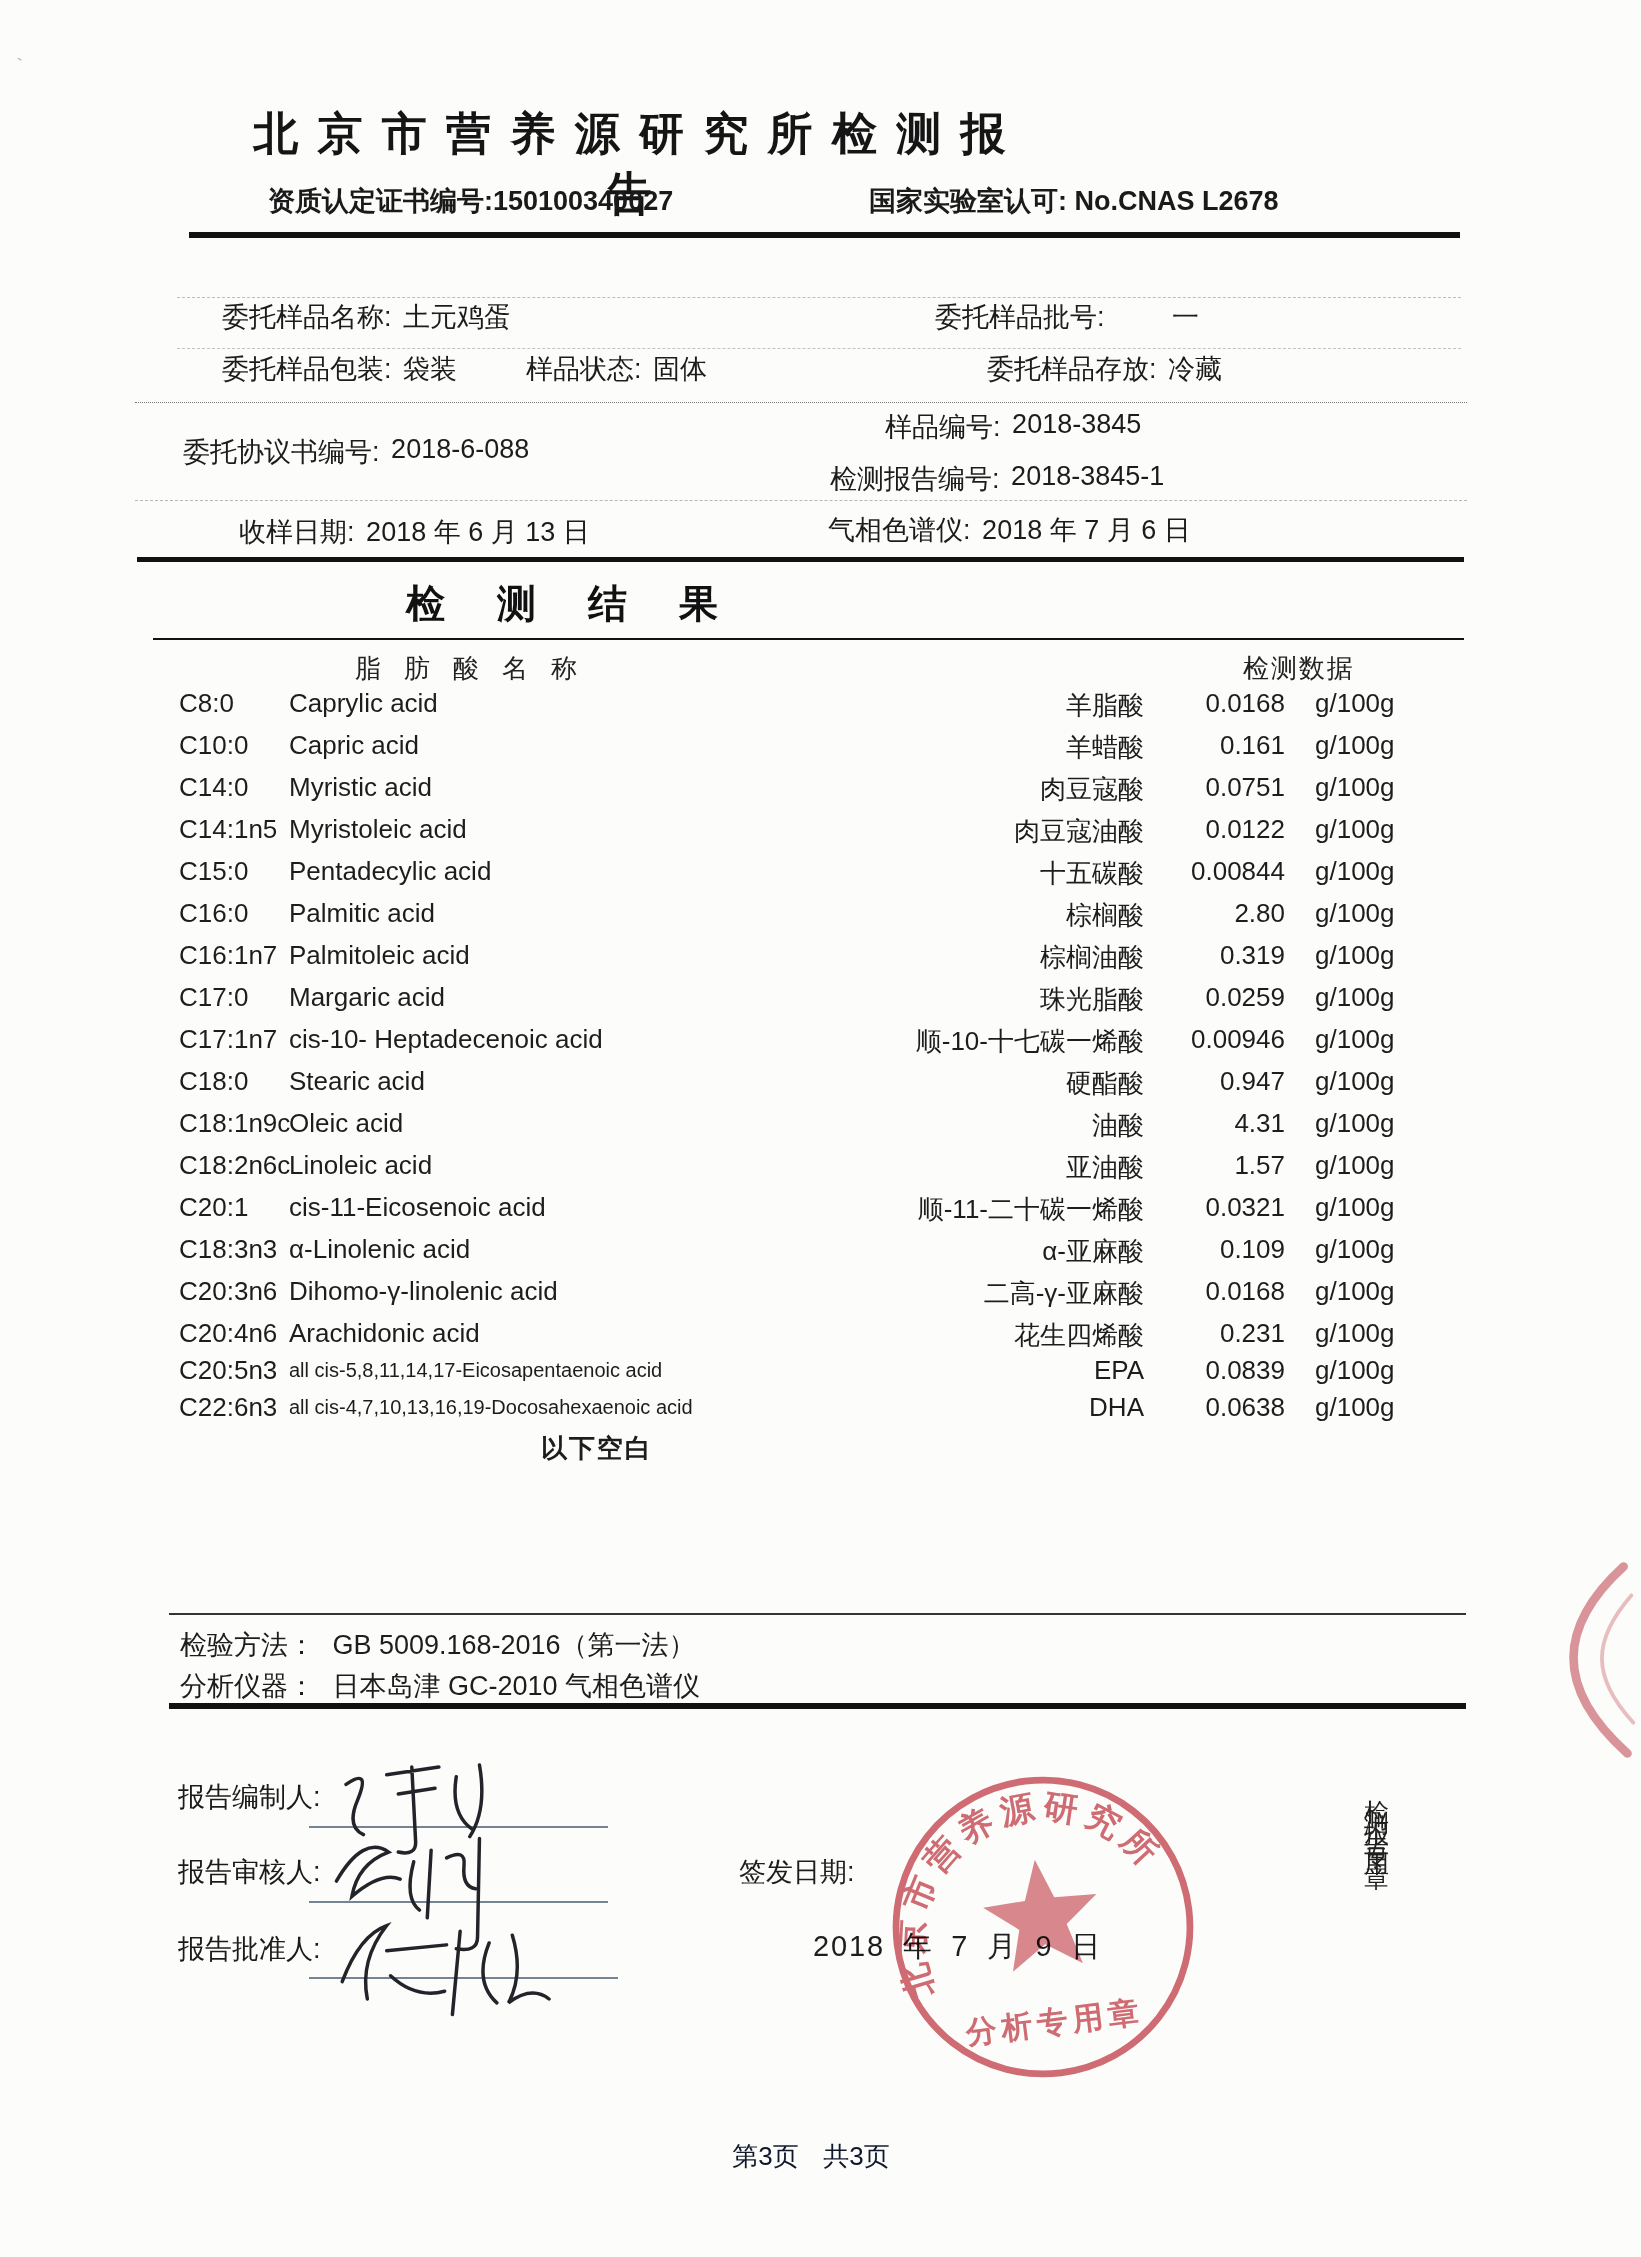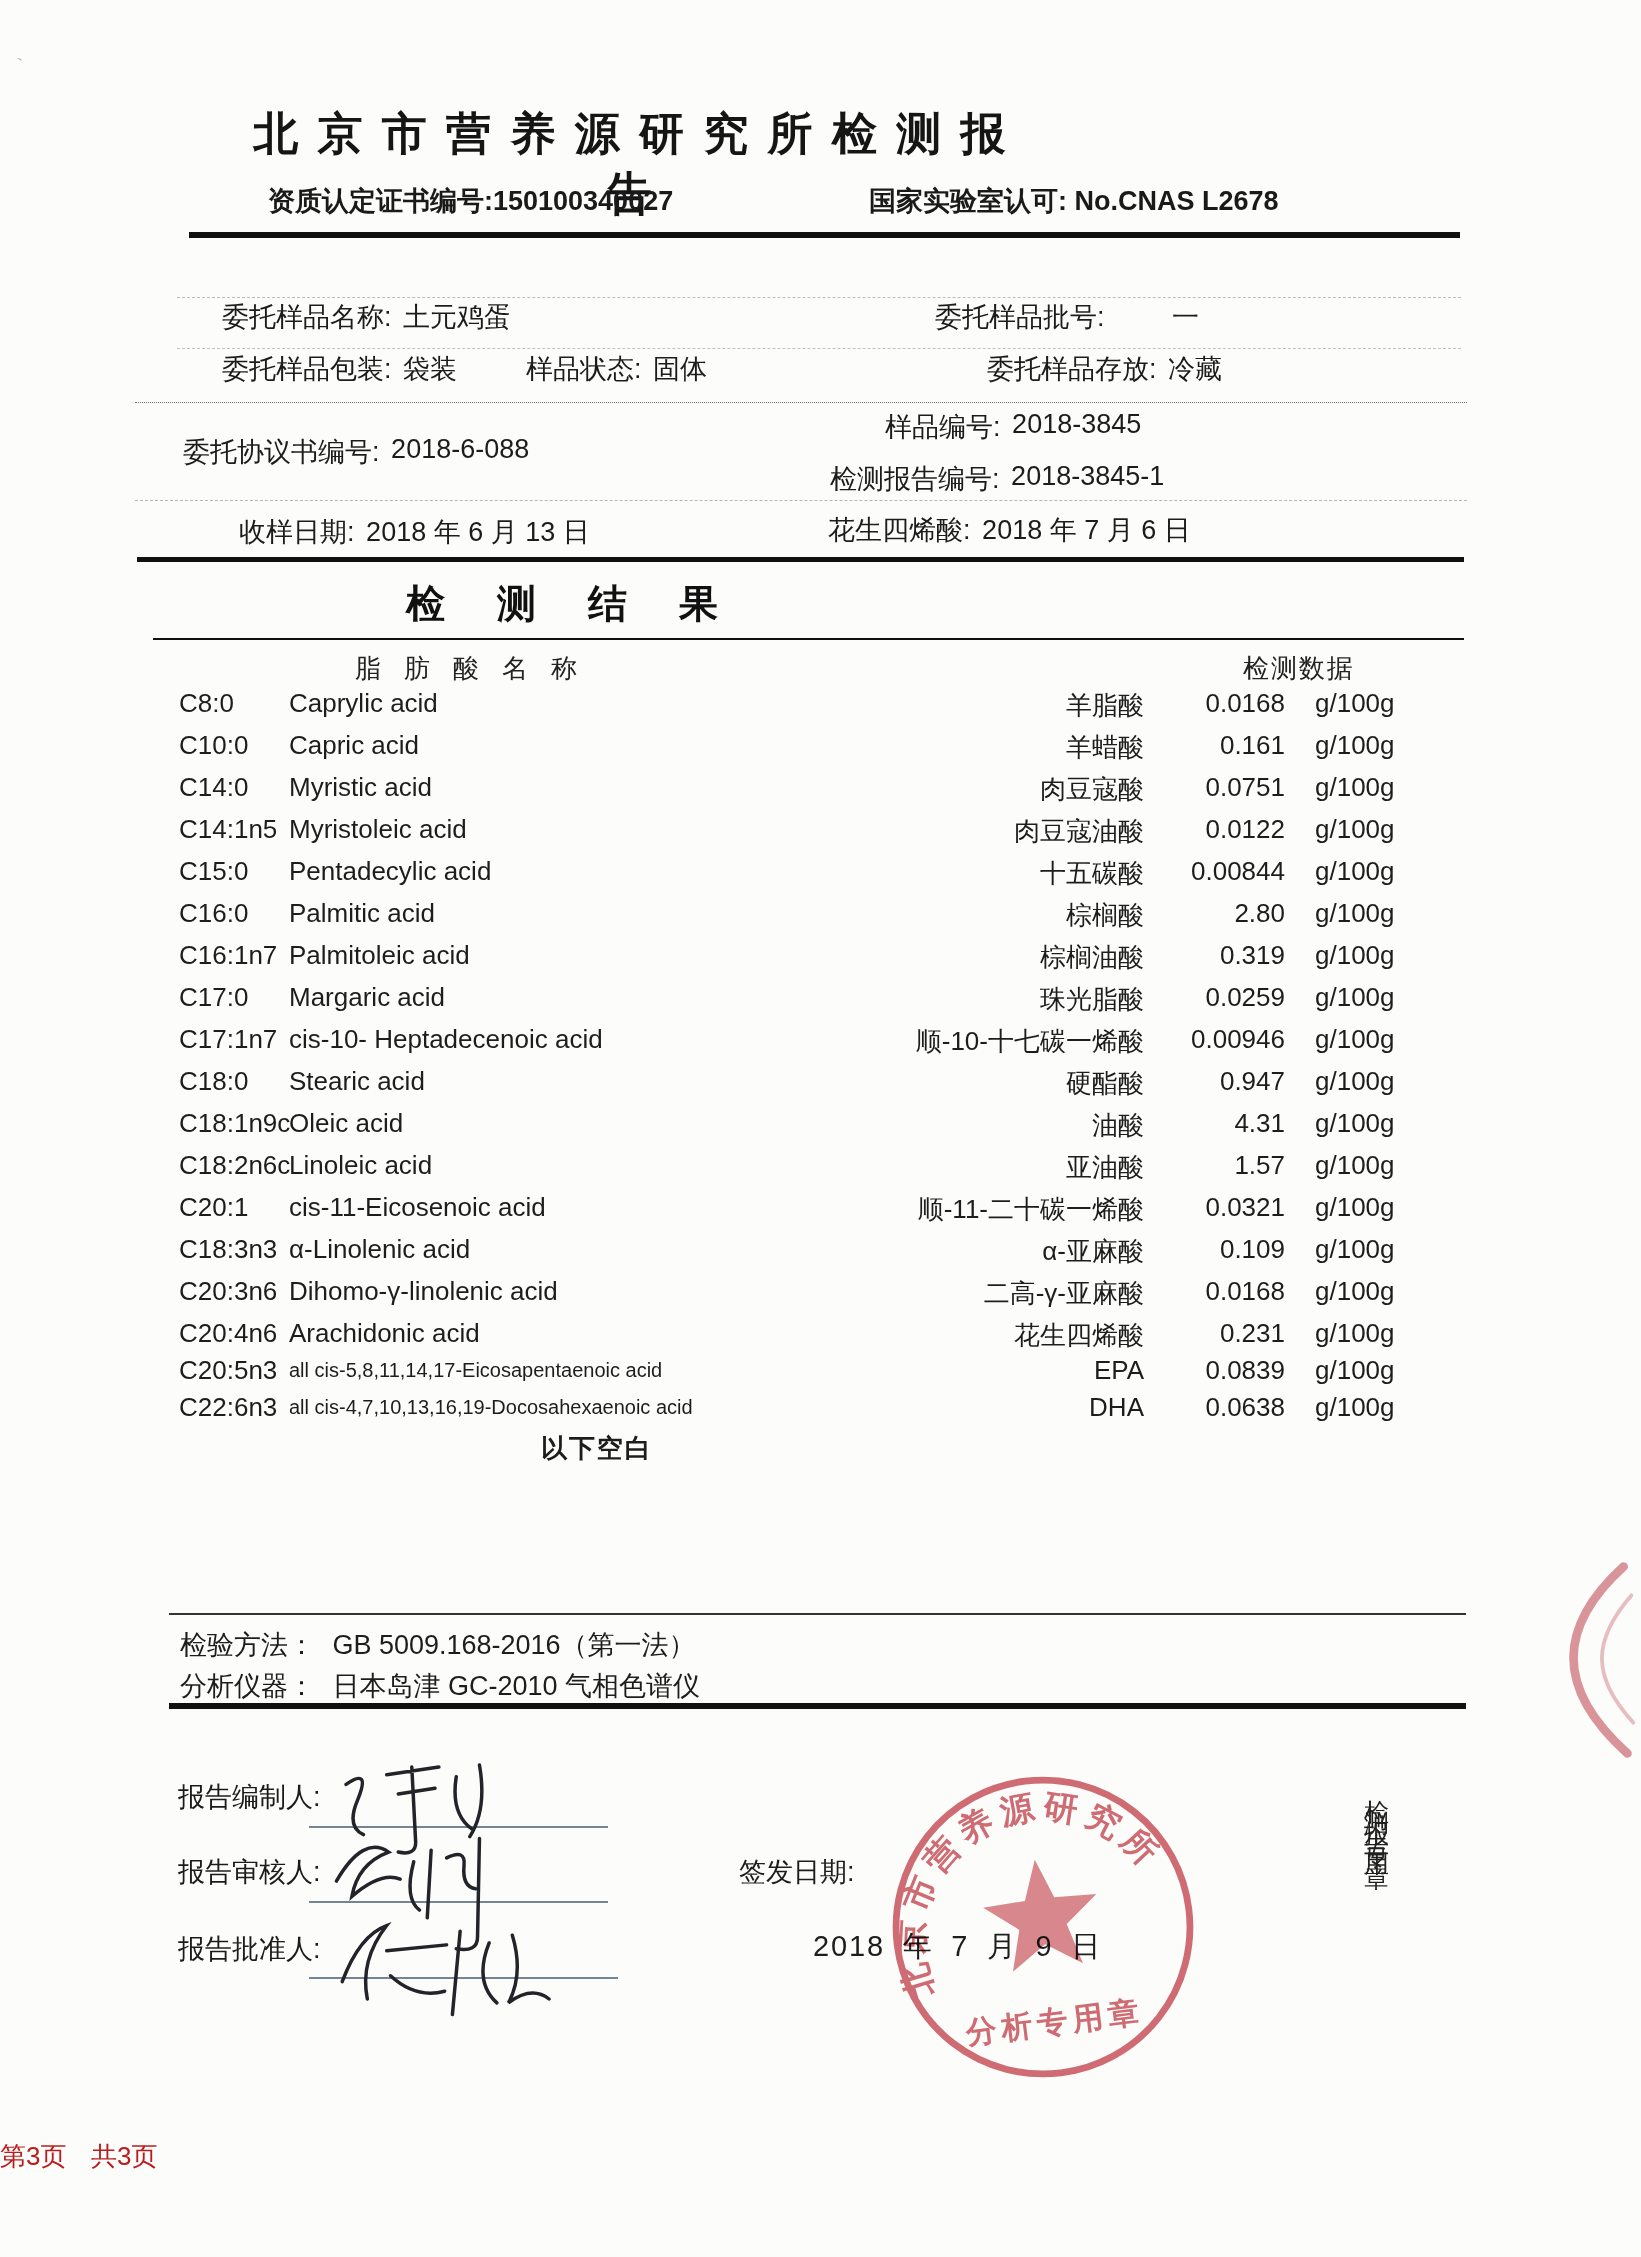--- a/index.html
+++ b/index.html
@@ -42,21 +42,21 @@
   .endnote span{position:absolute;left:406px;top:5.8px;letter-spacing:1.9px;}
   .mrow{display:flex;gap:17.4px;font-size:27px;white-space:nowrap;}
   .sig-label{font-size:27px;color:#1b1b1b;white-space:nowrap;}
   .sig-line{position:absolute;height:1.9px;background:#5d6e80;opacity:.85;}
   .issue{font-size:27px;}
   .issue-date{font-size:29px;letter-spacing:1.9px;word-spacing:7.7px;}
   .side-stamp-text{
     left:1361px;top:1780px;font-size:25px;letter-spacing:10.6px;color:#1f1f1f;
     writing-mode:vertical-rl;text-orientation:upright;
   }
-  .footer{left:0;top:2139px;width:1622px;font-size:26px;word-spacing:17.4px;color:#b91c1c;}
+  .footer{left:0;top:2139px;width:1622px;text-align:center;font-size:26px;word-spacing:17.4px;color:#0f172a;}
   .noise{color:#9a9a9a;font-size:19.3px;opacity:.7;}
   .stamp-svg{mix-blend-mode:multiply;}
 </style>
 </head>
 <body>
 
 <div class="page">
 
   <div class="abs noise" style="left:11.6px;top:33px;transform:rotate(-20deg);">、 ゝ</div>
 
@@ -105,21 +105,21 @@
     <span class="lab">检测报告编号:</span>
     <span class="val">2018-3845-1</span>
   </div>
   <div class="dash" style="left:135px;top:500px;width:1332px;opacity:.6;"></div>
 
   <div class="abs inforow" style="left:239px;top:514px;text-align:center;">
     <span class="lab">收样日期:</span>
     <span class="val">2018 年 6 月 13 日</span>
   </div>
   <div class="abs inforow" style="left:828px;top:512px;">
-    <span class="lab">花生四烯酸:</span>
+    <span class="lab">气相色谱仪:</span>
     <span class="val">2018 年 7 月 6 日</span>
   </div>
 
   <div class="line" style="left:137px;top:557px;width:1327px;height:4.8px;"></div>
 
   <div class="abs sec-title">检测结果</div>
   <div class="line" style="left:153px;top:638px;width:1311px;height:1.9px;"></div>
 
   <div class="thead">
     <span class="h-name">脂肪酸名称</span>

